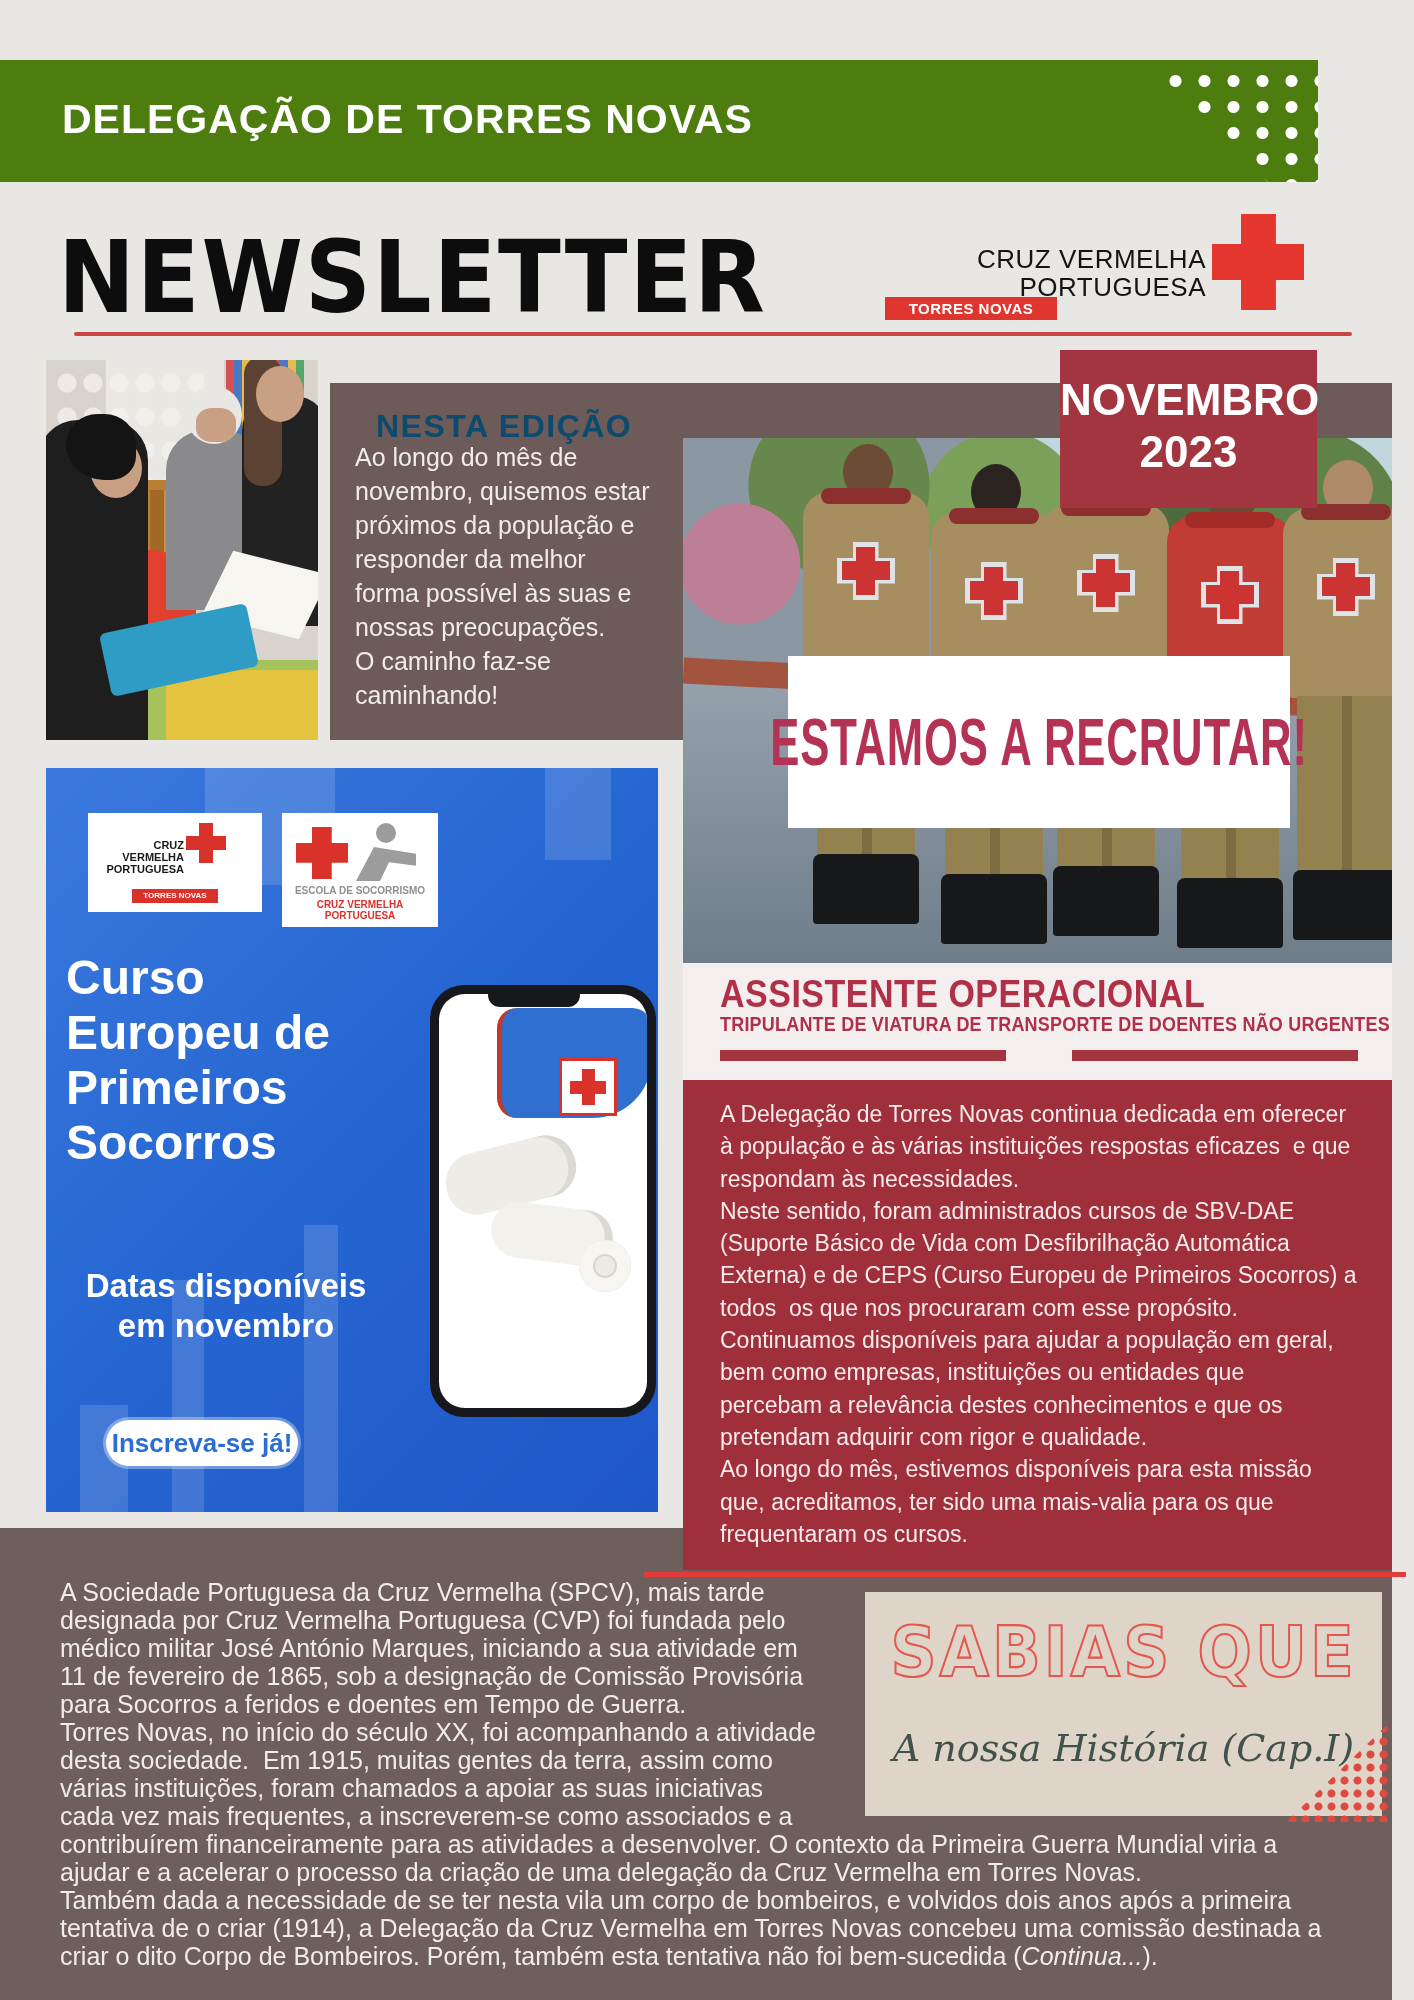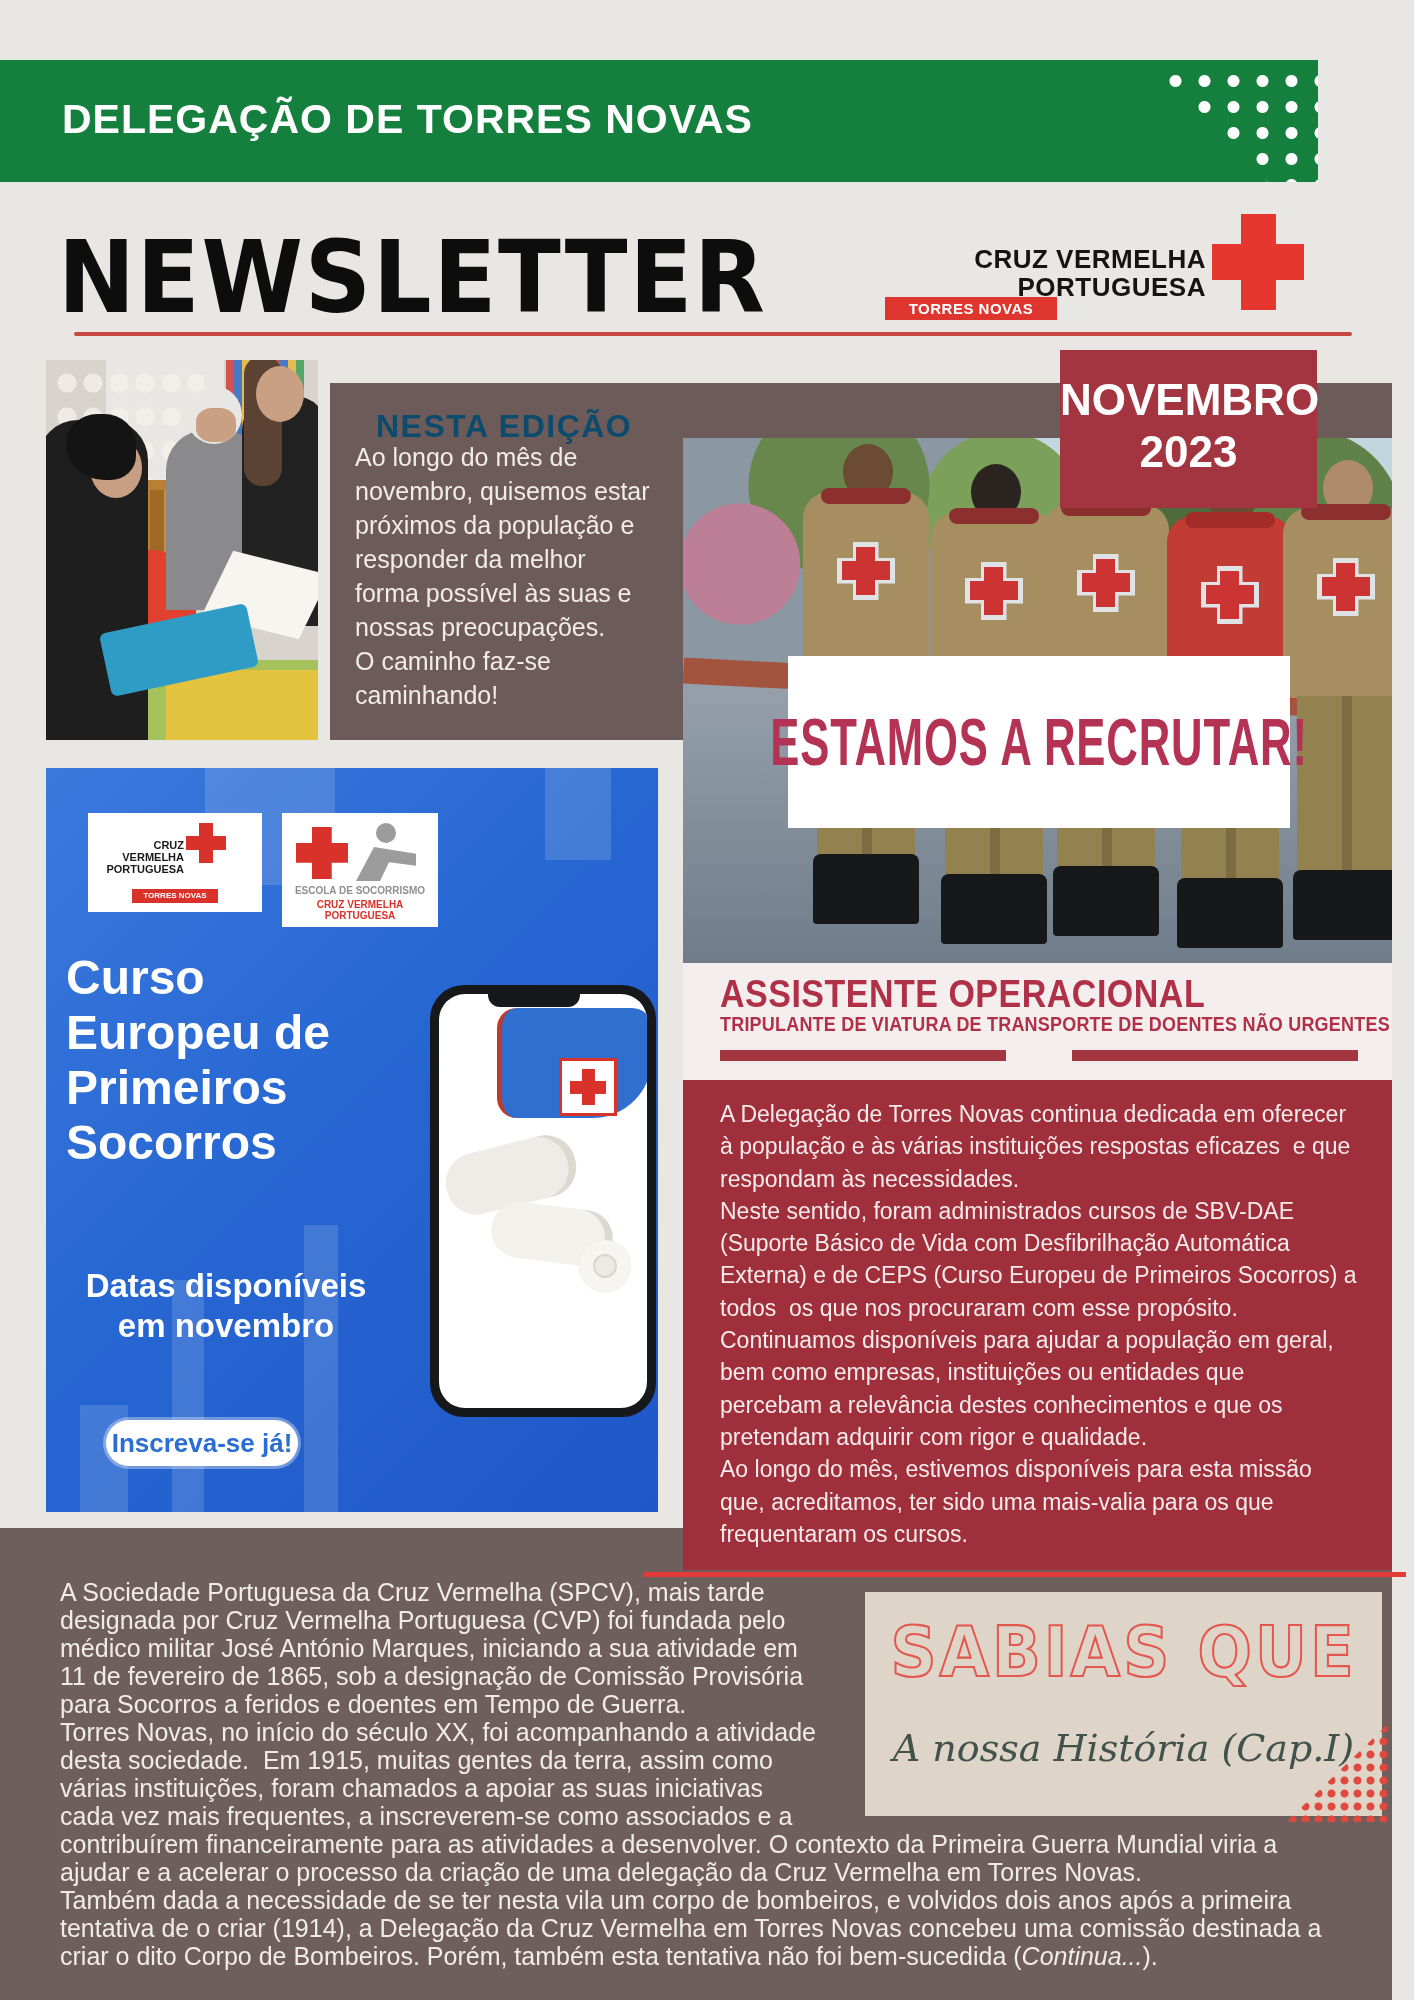--- a/index.html
+++ b/index.html
@@ -1,33 +1,33 @@
 <!DOCTYPE html>
 <html><head>
 <meta charset="utf-8">
 <style>
   html,body{margin:0;padding:0;background:#cfcecc;}
   .page{position:relative;width:1414px;height:2000px;background:#e9e7e4;overflow:hidden;
         font-family:"Liberation Sans",sans-serif;}
   .abs{position:absolute;}
 
   
-  .top-banner{left:0;top:60px;width:1318px;height:122px;background:#15803d;overflow:hidden;z-index:2;}
+  .top-banner{left:0;top:60px;width:1318px;height:122px;background:#4d7c0f;overflow:hidden;z-index:2;}
   .banner-title{left:62px;top:36px;color:#fff;font-size:41px;font-weight:bold;letter-spacing:1px;}
   .banner-dots{left:1128px;top:2px;width:192px;height:122px;
     background-image:radial-gradient(circle,#fff 5.5px,rgba(255,255,255,0) 6.5px);
     background-size:29px 26px;background-position:4px 6px;
     clip-path:polygon(6% 0,100% 0,100% 100%,74% 100%);}
 
   
   .newsletter{left:58px;top:224px;margin:0;color:#0d0d0d;font-family:"DejaVu Sans",sans-serif;
     font-size:100px;font-weight:bold;letter-spacing:2px;line-height:108px;
     transform:scale(0.92,1.0);transform-origin:left top;white-space:nowrap;}
   .cvp-text{left:880px;top:245px;width:326px;text-align:right;color:#141414;
-    font-size:26px;font-weight:bold;line-height:28px;letter-spacing:.5px;white-space:pre;}
+    font-size:26px;font-weight:normal;line-height:28px;letter-spacing:.5px;white-space:pre;}
   .cvp-cross{left:1212px;top:214px;width:92px;height:96px;
     background:linear-gradient(#e5372f,#e5372f) center/100% 38% no-repeat,
                linear-gradient(#e5372f,#e5372f) center/38% 100% no-repeat;}
   .cvp-badge{left:885px;top:297px;width:172px;height:23px;background:#df352f;color:#fff;
     font-size:15px;font-weight:bold;text-align:center;line-height:23px;letter-spacing:.5px;}
   .divider{left:74px;top:332px;width:1278px;height:4px;background:#c94743;border-radius:2px;}
 
   
   .photo-reading{left:46px;top:360px;width:272px;height:380px;background:#d8d3cd;overflow:hidden;z-index:2;}
   .rp-frames{left:8px;top:6px;width:150px;height:120px;

